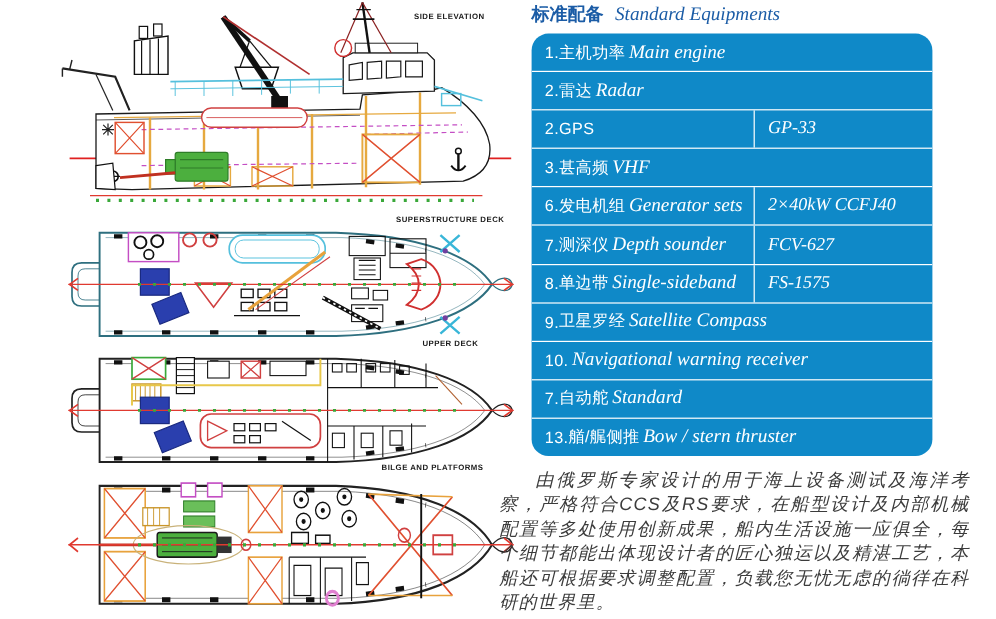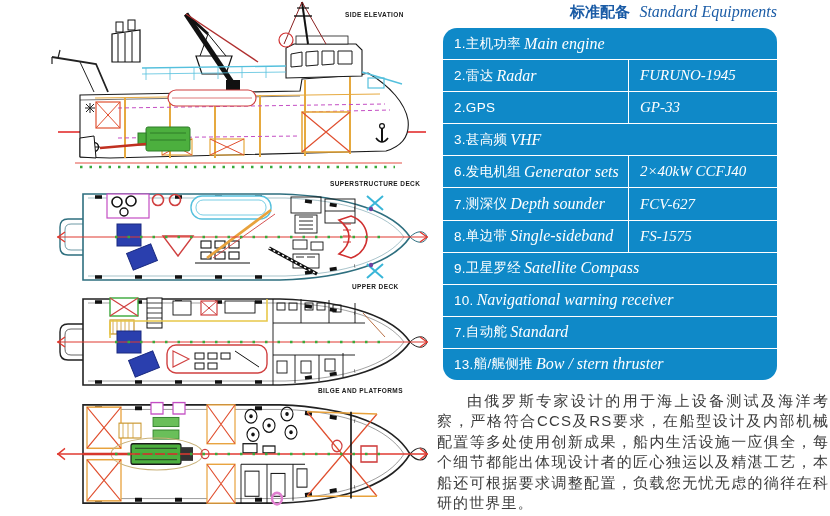--- a/index.html
+++ b/index.html
@@ -4,36 +4,36 @@
 <style>
   html,body{margin:0;padding:0;background:#fff;}
   .stage{position:relative;width:830px;height:516px;background:#fff;overflow:hidden;
          font-family:"Liberation Sans",sans-serif;}
   
   .drawings{position:absolute;left:0;top:0;width:436px;height:516px;}
   .drawings svg{position:absolute;}
   .dlabel{position:absolute;font-size:6.5px;font-weight:bold;color:#1a1a1a;
           letter-spacing:.4px;white-space:nowrap;font-family:"Liberation Sans",sans-serif;}
   
-  .equip-title{position:absolute;left:443px;top:3px;width:334px;text-align:right;white-space:nowrap;}
+  .equip-title{position:absolute;left:443px;top:3px;width:334px;text-align:left;white-space:nowrap;}
   .equip-title .zh{font-weight:bold;font-size:15px;}
   .equip-title .en{font-family:"Liberation Serif",serif;font-style:italic;font-size:16px;margin-left:5px;}
   .etable{position:absolute;left:443px;top:28px;width:334px;height:352px;border-radius:14px;
           overflow:hidden;display:flex;flex-direction:column;color:#fff;}
   .t-row{flex:1;display:flex;align-items:stretch;border-top:1.5px solid #fff;min-height:0;}
   .t-row:first-child{border-top:none;}
   .cell-label{flex:1;display:flex;align-items:center;padding-left:11px;white-space:nowrap;overflow:hidden;}
   .cell-label .num,.cell-label .zh{font-size:13.5px;letter-spacing:.3px;}
   .cell-label .en{font-family:"Liberation Serif",serif;font-style:italic;font-size:16px;margin-left:3px;}
   .cell-value{width:137px;border-left:1.5px solid #fff;display:flex;align-items:center;
               padding-left:11px;font-family:"Liberation Serif",serif;font-style:italic;font-size:15px;
               white-space:nowrap;overflow:hidden;}
   
-  .desc{position:absolute;left:437px;top:391px;width:392px;margin:0;color:#3c3c3c;
-        font-size:15px;line-height:20.4px;letter-spacing:1.1px;text-align:justify;text-indent:2em;}
+  .desc{position:absolute;left:416px;top:391px;width:392px;margin:0;color:#3c3c3c;
+        font-size:15px;line-height:20.4px;letter-spacing:1.1px;text-align:justify;text-indent:2em;font-style:italic;}
 </style>
 </head>
 <body>
 
 <div class="stage">
 
   <div class="drawings">
 
     <svg width="0" height="0">
       <defs>
@@ -381,21 +381,20 @@
           <span class="zh">主机功率</span>
           <span class="en">Main engine</span>
       </div>
     </div>
     <div class="t-row">
       <div class="cell-label">
         <span class="num">2.</span>
           <span class="zh">雷达</span>
           <span class="en">Radar</span>
       </div>
-      <div class="cell-value">FURUNO-1945</div>
     </div>
     <div class="t-row">
       <div class="cell-label">
         <span class="num">2.</span>
           <span class="zh">GPS</span>
           <span class="en"></span>
       </div>
       <div class="cell-value">GP-33</div>
     </div>
     <div class="t-row">

